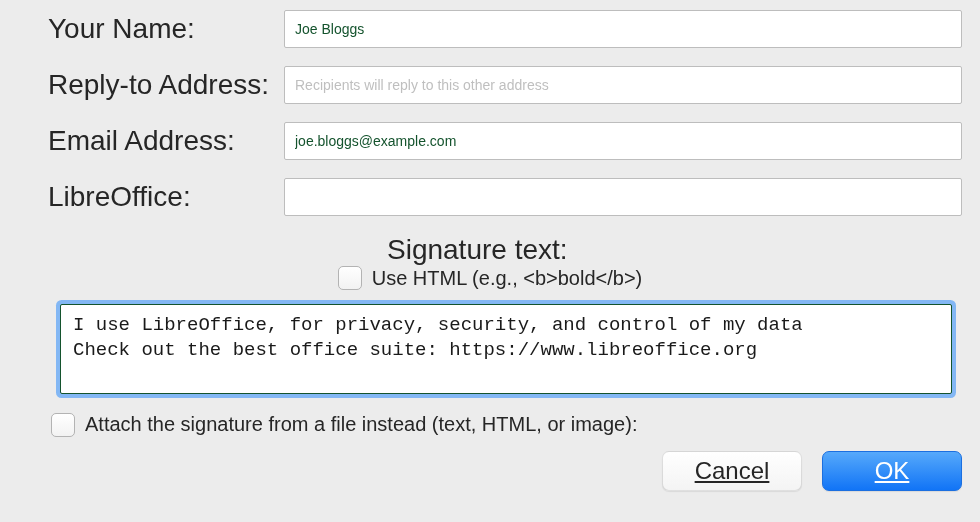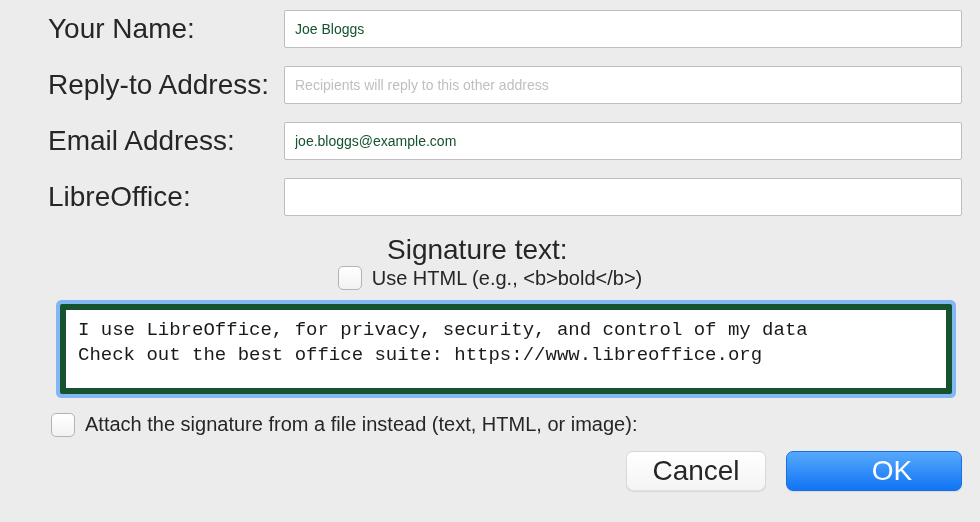--- a/index.html
+++ b/index.html
@@ -63,21 +63,21 @@
     font-size: 20px;
     color: #262626;
   }
   .sig-wrap {
     margin: 0 28px 14px 60px;
   }
   .sig-textarea {
     width: 100%;
     height: 90px;
     box-sizing: border-box;
-    border: 6px solid #14532d;
+    border: 1px solid #14532d;
     background: #ffffff;
     border-radius: 2px;
     box-shadow: 0 0 0 4px rgba(96, 166, 247, 0.75);
     font-family: "Menlo", "Consolas", "Courier New", monospace;
     font-size: 19px;
     line-height: 1.3;
     padding: 8px 12px;
     color: #1a1a1a;
     outline: none;
     resize: none;
@@ -97,37 +97,37 @@
     display: flex;
     justify-content: flex-end;
     align-items: center;
     padding: 0 18px 12px 0;
     gap: 20px;
   }
   .btn {
     min-width: 138px;
     height: 38px;
     border-radius: 7px;
-    font-size: 28px;
+    font-size: 24px;
     display: inline-flex;
     align-items: center;
     justify-content: center;
     cursor: default;
     border: 1px solid rgba(0,0,0,0.12);
     box-shadow: 0 1px 1px rgba(0,0,0,0.08);
+    text-decoration: underline;
   }
   .btn-default {
     background: linear-gradient(#ffffff, #f4f4f4);
     color: #262626;
   }
   .btn-primary {
     background: linear-gradient(#56a9fb, #1174f6);
     color: #ffffff;
     border: 1px solid #1b6fe0;
-    padding-left: 36px;
   }
 </style>
 </head>
 <body>
 
 <div class="form-area">
 
   <div class="row">
     <div class="label">Your Name:</div>
     <div class="field-wrap">

